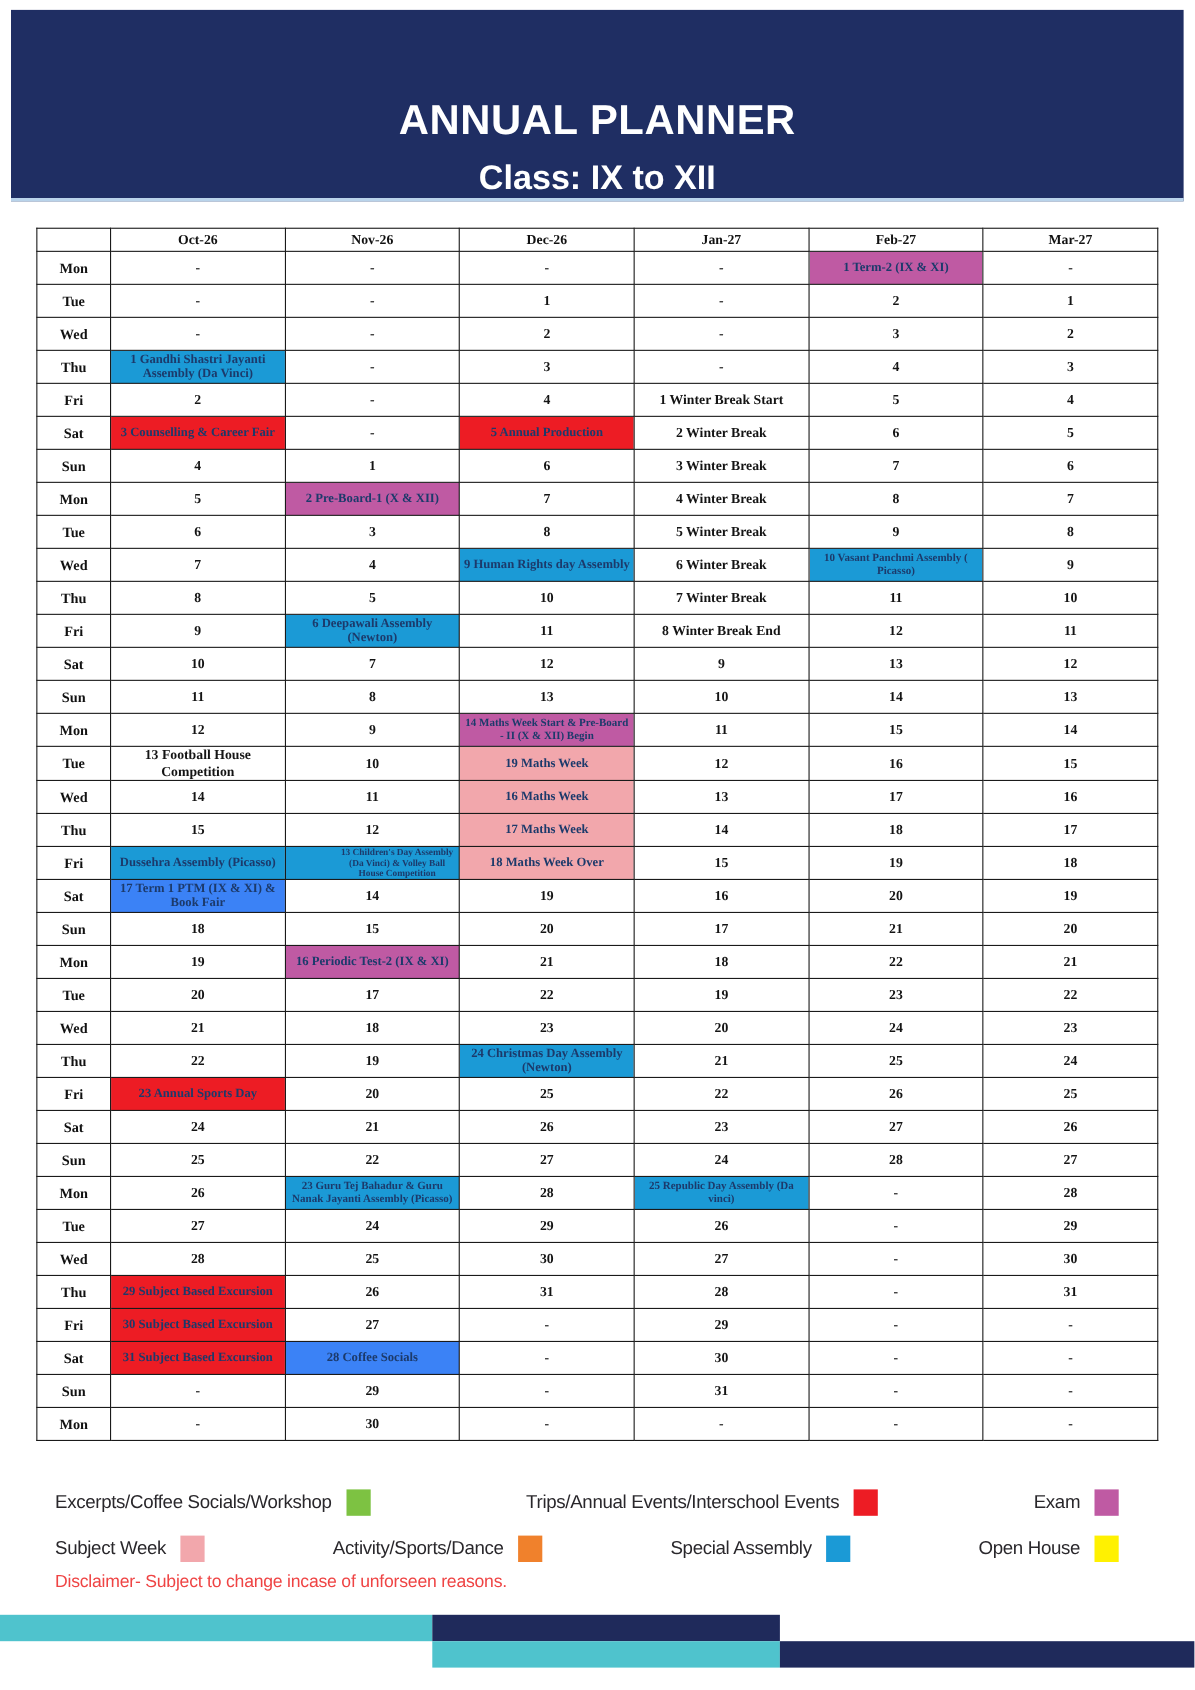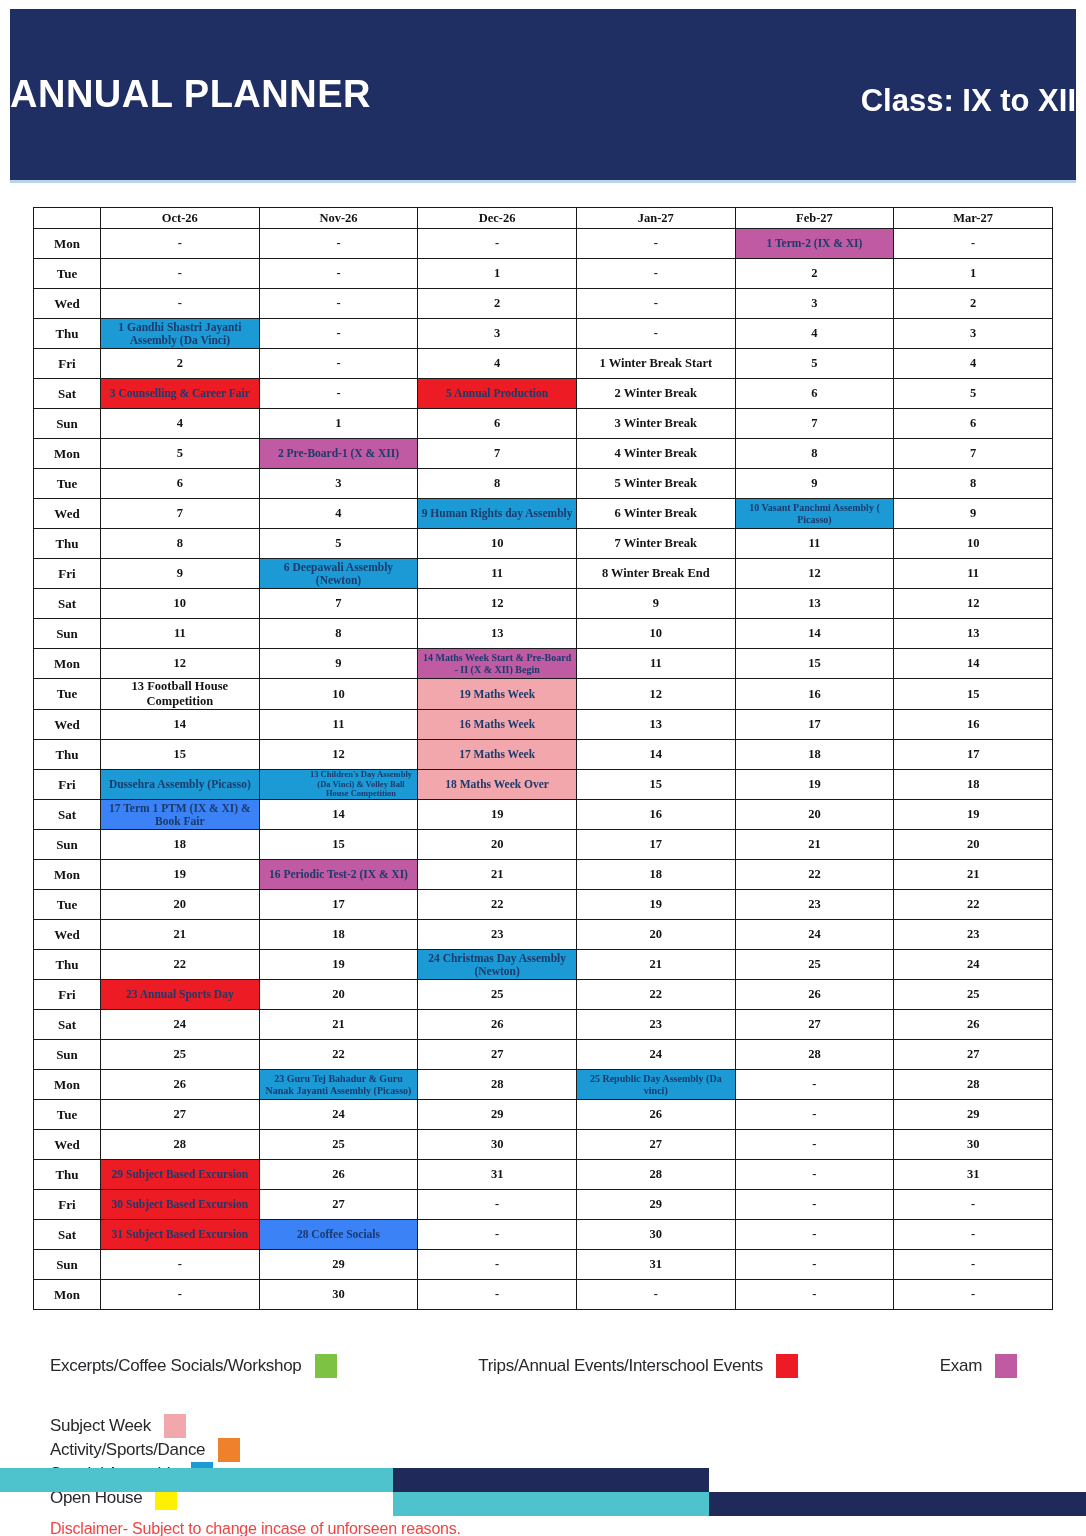--- a/index.html
+++ b/index.html
@@ -3,21 +3,21 @@
 <meta charset="utf-8">
 <style>
   html,body{margin:0;padding:0;}
   body{
     width:1086px;height:1536px;background:#ffffff;position:relative;
     font-family:"Liberation Sans", sans-serif;overflow:hidden;
   }
   
   .banner{
     margin:9px 10px 0 10px;height:171px;background:#1f2e63;
-    display:flex;flex-direction:row;align-items:center;justify-content:space-between;
+    display:flex;flex-direction:column;align-items:center;justify-content:flex-end;
     border-bottom:3px solid #b9d3ea;
   }
   .banner .t1{color:#ffffff;font-weight:bold;font-size:38px;letter-spacing:.5px;}
   .banner .t2{color:#ffffff;font-weight:bold;font-size:31px;margin-top:12px;}
   
   .tblwrap{margin:24px 33px 0 33px;}
   table.planner{
     border-collapse:collapse;table-layout:fixed;width:1020px;
     font-family:"Liberation Serif", serif;
   }
@@ -35,22 +35,22 @@
   td.ev.sm{font-size:10px;}
   td.ev.xs{font-size:8.5px;line-height:1.1;padding-left:48px;}
   td.c-blue{background:#1b9ad6;}
   td.c-red{background:#ed1c24;}
   td.c-exam{background:#bf5aa3;}
   td.c-pink{background:#f2a7ac;}
   td.c-yellow{background:#3b82f6;}
   td.c-green{background:#3b82f6;}
   
   .legend{margin:44px 0 0 50px;width:967px;color:#29272b;}
-  .lrow{display:flex;justify-content:space-between;align-items:flex-start;}
-  .lrow + .lrow{margin-top:36px;flex-direction:column;}
+  .lrow{display:flex;justify-content:space-between;align-items:flex-end;}
+  .lrow + .lrow{margin-top:18px;}
   .litem{display:flex;align-items:center;}
   .llabel{font-size:17px;letter-spacing:-0.3px;}
   .lswatch{width:22px;height:24px;margin-left:13px;display:inline-block;}
   .disclaimer{margin-top:10px;font-size:16px;letter-spacing:-0.2px;color:#ef4444;}
   
   .footer{position:absolute;left:0;top:1468px;width:1086px;}
   .fr{display:flex;height:24px;}
   .seg{height:100%;}
   .teal{background:#4fc3cd;}
   .navy{background:#1f2a5b;}

